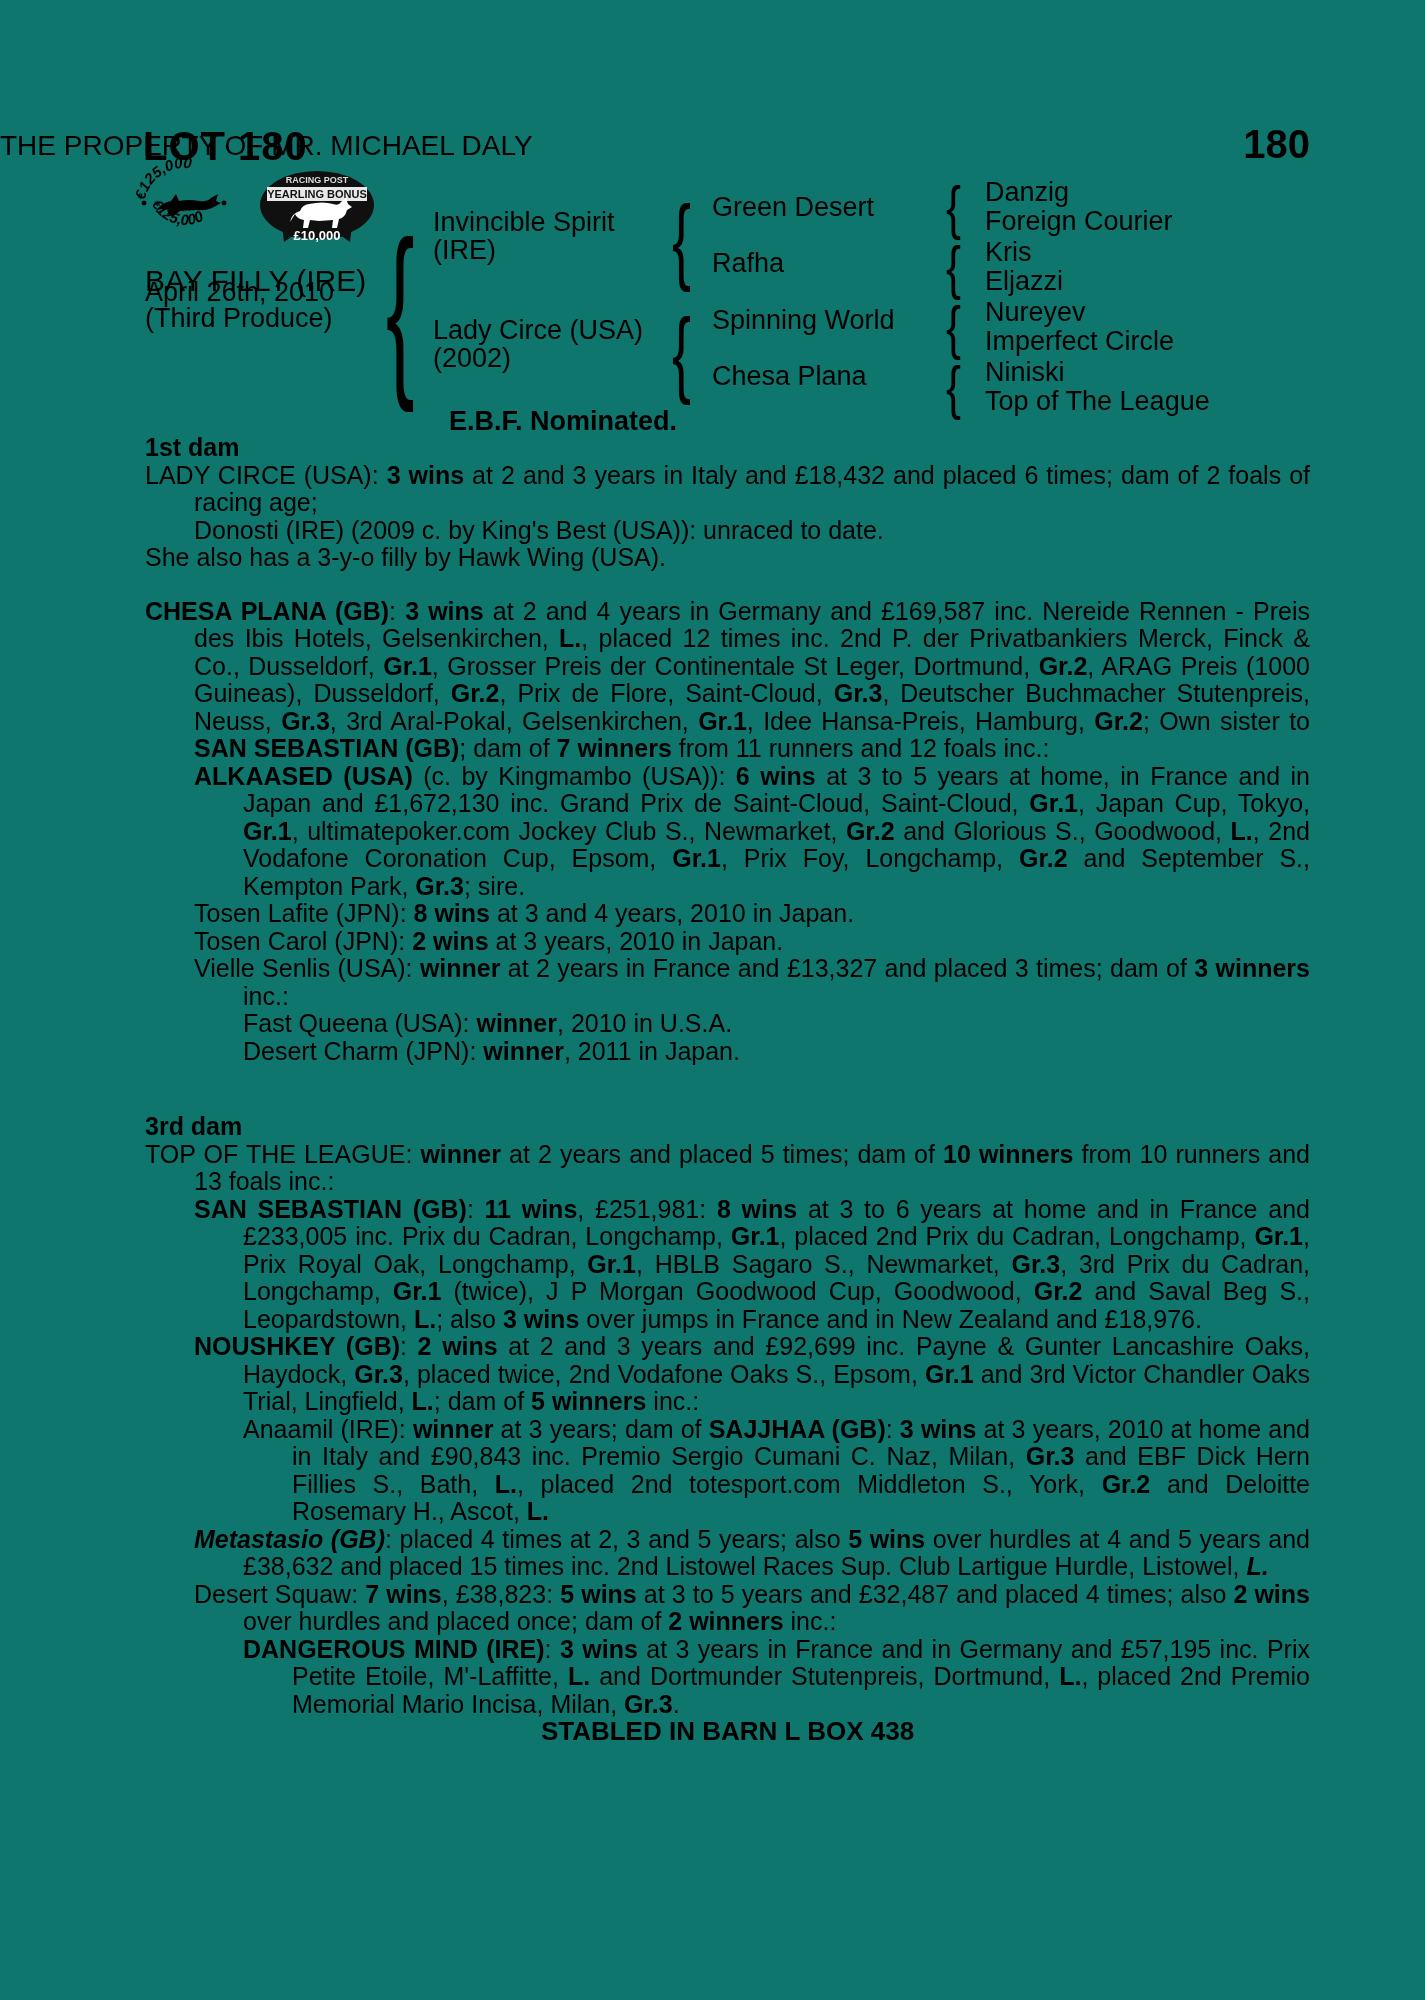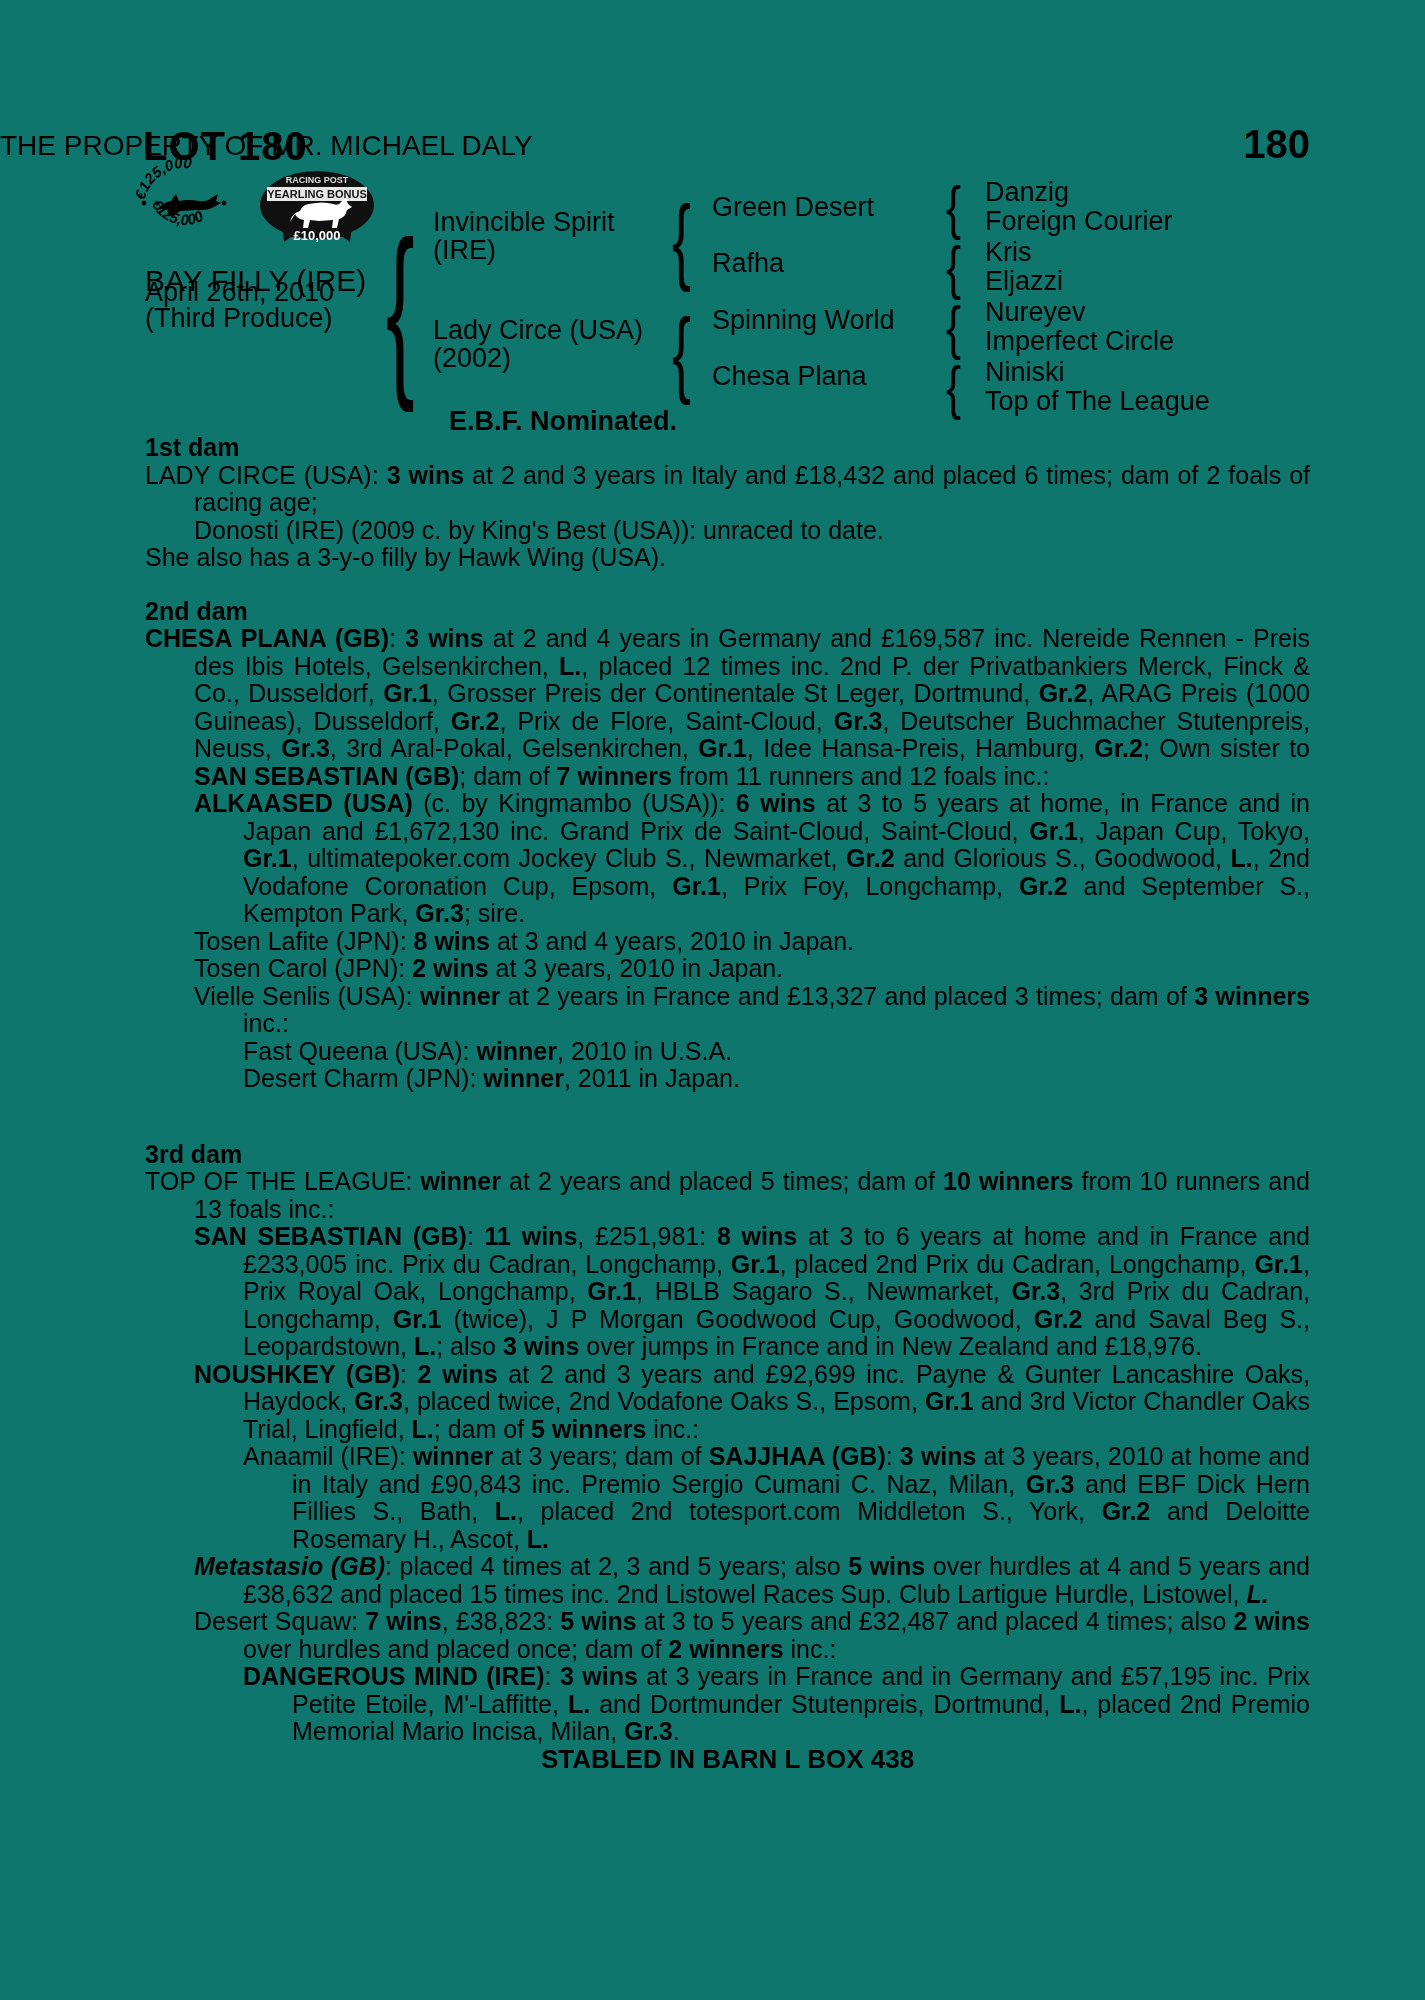--- a/index.html
+++ b/index.html
@@ -125,21 +125,20 @@
 
   <div class="abs body-text">
     <div id="sections">
         <div class="dam-section">
           <div class="dam-heading">1st dam</div>
           <div class="para" style="padding-left: 49px; text-indent: -49px;"><span>LADY CIRCE (USA): </span><span class="b">3 wins</span><span> at 2 and 3 years in Italy and £18,432 and placed 6 times; dam of 2 foals of racing age;</span></div>
           <div class="para" style="padding-left: 49px; text-indent: 0px;"><span>Donosti (IRE) (2009 c. by King's Best (USA)): unraced to date.</span></div>
           <div class="para" style="padding-left: 0px; text-indent: 0px;"><span>She also has a 3-y-o filly by Hawk Wing (USA).</span></div>
         </div>
         <div class="dam-section">
-          <div class="dam-heading">2nd dam</div>
           <div class="para" style="padding-left: 49px; text-indent: -49px;"><span class="b">CHESA PLANA (GB)</span><span>: </span><span class="b">3 wins</span><span> at 2 and 4 years in Germany and £169,587 inc. Nereide Rennen - Preis des Ibis Hotels, Gelsenkirchen, </span><span class="b">L.</span><span>, placed 12 times inc. 2nd P. der Privatbankiers Merck, Finck &amp; Co., Dusseldorf, </span><span class="b">Gr.1</span><span>, Grosser Preis der Continentale St Leger, Dortmund, </span><span class="b">Gr.2</span><span>, ARAG Preis (1000 Guineas), Dusseldorf, </span><span class="b">Gr.2</span><span>, Prix de Flore, Saint-Cloud, </span><span class="b">Gr.3</span><span>, Deutscher Buchmacher Stutenpreis, Neuss, </span><span class="b">Gr.3</span><span>, 3rd Aral-Pokal, Gelsenkirchen, </span><span class="b">Gr.1</span><span>, Idee Hansa-Preis, Hamburg, </span><span class="b">Gr.2</span><span>; Own sister to </span><span class="b">SAN SEBASTIAN (GB)</span><span>; dam of </span><span class="b">7 winners</span><span> from 11 runners and 12 foals inc.:</span></div>
           <div class="para" style="padding-left: 98px; text-indent: -49px;"><span class="b">ALKAASED (USA)</span><span> (c. by Kingmambo (USA)): </span><span class="b">6 wins</span><span> at 3 to 5 years at home, in France and in Japan and £1,672,130 inc. Grand Prix de Saint-Cloud, Saint-Cloud, </span><span class="b">Gr.1</span><span>, Japan Cup, Tokyo, </span><span class="b">Gr.1</span><span>, ultimatepoker.com Jockey Club S., Newmarket, </span><span class="b">Gr.2</span><span> and Glorious S., Goodwood, </span><span class="b">L.</span><span>, 2nd Vodafone Coronation Cup, Epsom, </span><span class="b">Gr.1</span><span>, Prix Foy, Longchamp, </span><span class="b">Gr.2</span><span> and September S., Kempton Park, </span><span class="b">Gr.3</span><span>; sire.</span></div>
           <div class="para" style="padding-left: 49px; text-indent: 0px;"><span>Tosen Lafite (JPN): </span><span class="b">8 wins</span><span> at 3 and 4 years, 2010 in Japan.</span></div>
           <div class="para" style="padding-left: 49px; text-indent: 0px;"><span>Tosen Carol (JPN): </span><span class="b">2 wins</span><span> at 3 years, 2010 in Japan.</span></div>
           <div class="para" style="padding-left: 98px; text-indent: -49px;"><span>Vielle Senlis (USA): </span><span class="b">winner</span><span> at 2 years in France and £13,327 and placed 3 times; dam of </span><span class="b">3 winners</span><span> inc.:</span></div>
           <div class="para" style="padding-left: 98px; text-indent: 0px;"><span>Fast Queena (USA): </span><span class="b">winner</span><span>, 2010 in U.S.A.</span></div>
           <div class="para" style="padding-left: 98px; text-indent: 0px;"><span>Desert Charm (JPN): </span><span class="b">winner</span><span>, 2011 in Japan.</span></div>
         </div>
         <div class="dam-section">
           <div class="dam-heading">3rd dam</div>

